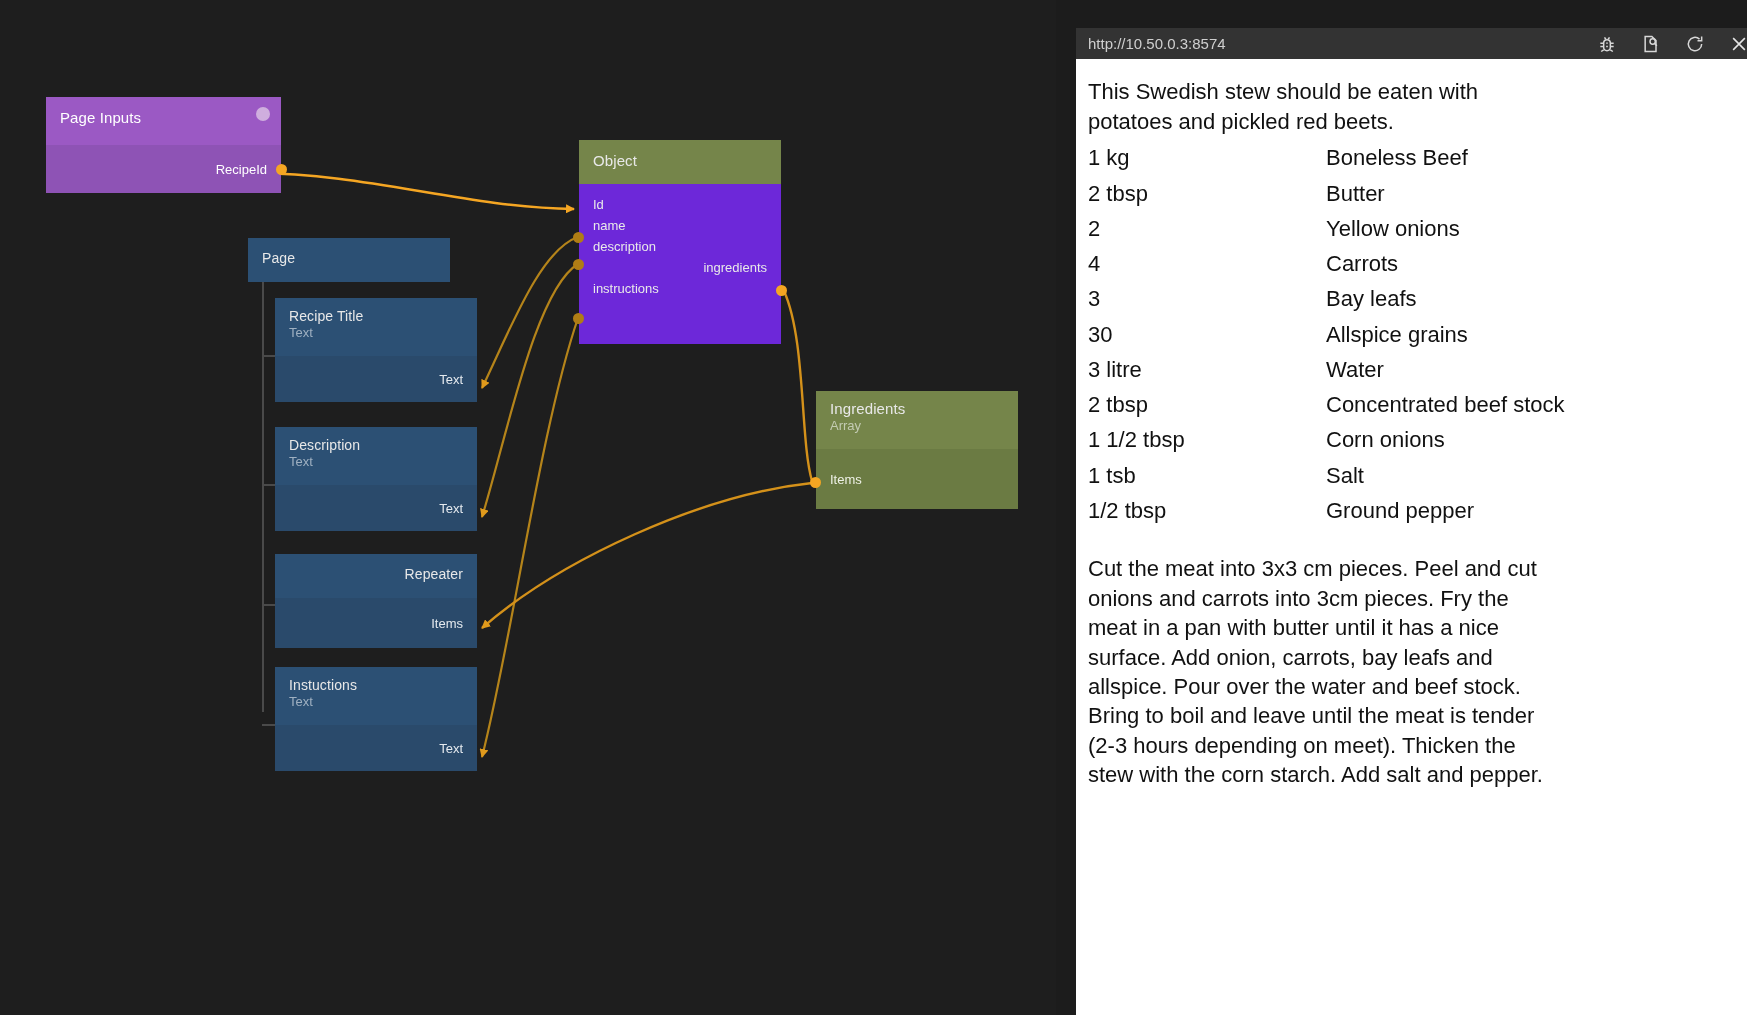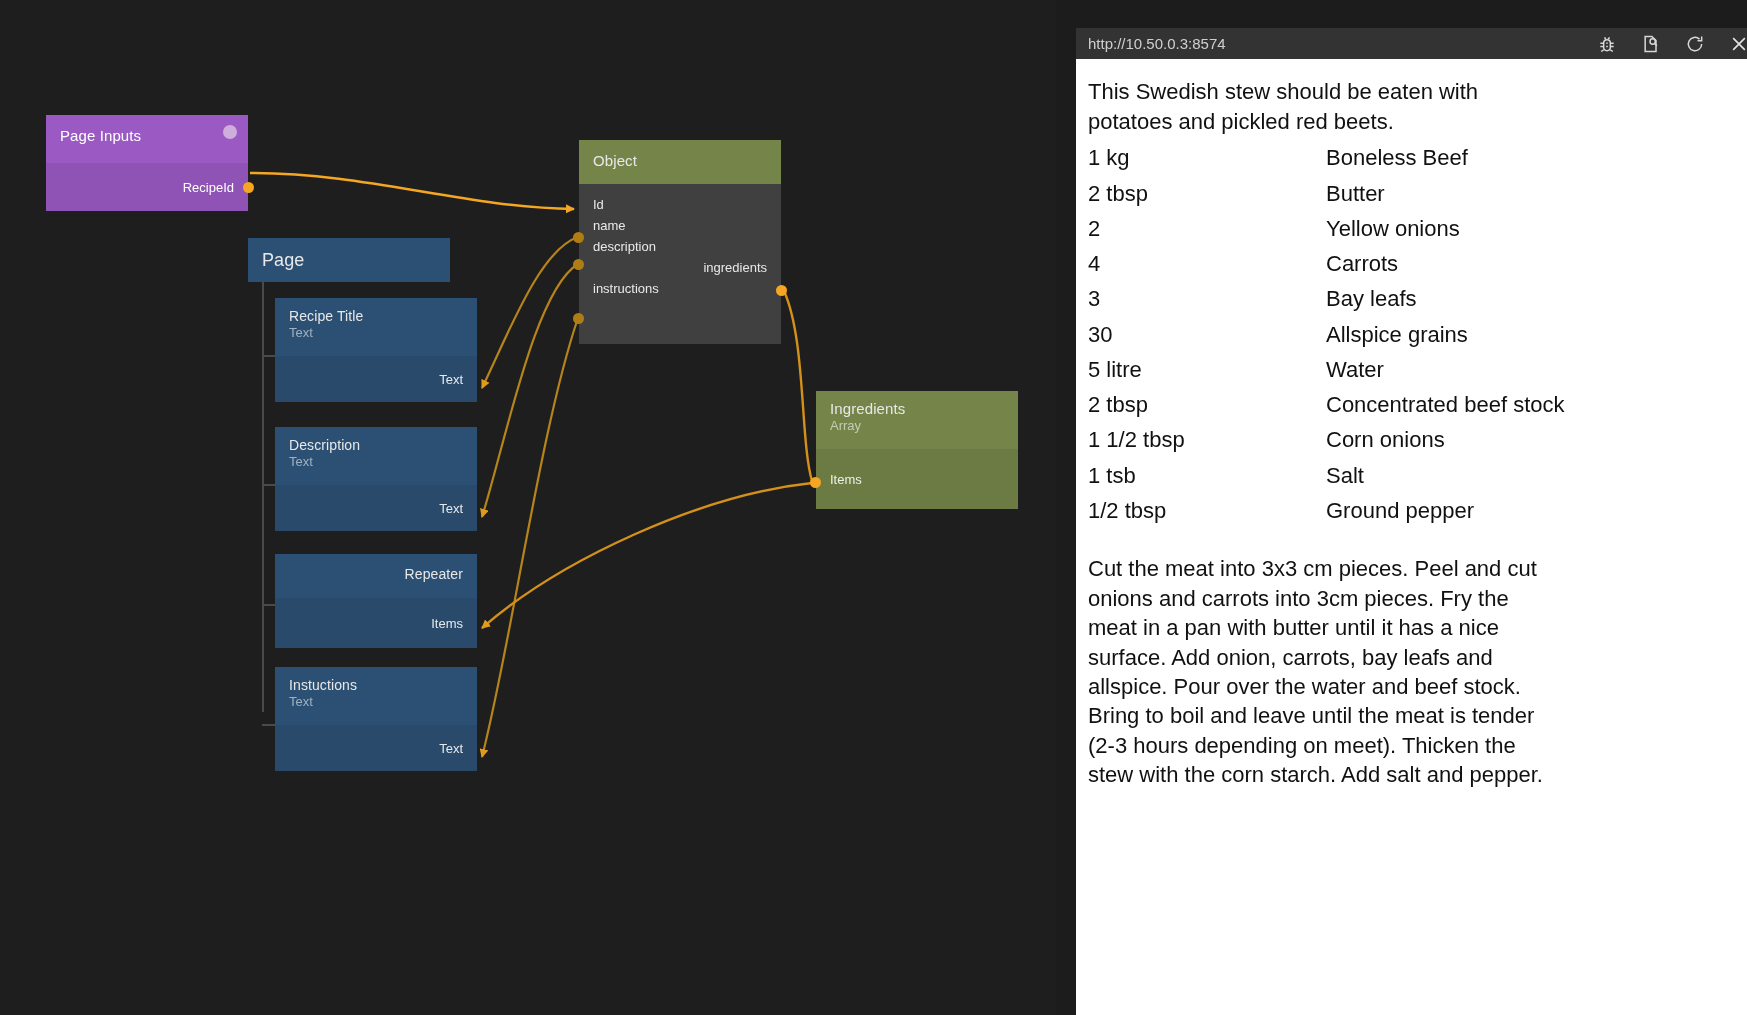--- a/index.html
+++ b/index.html
@@ -16,34 +16,34 @@
   .node { position:absolute; }
   .node-title { font-size:15px; color:#e8e8e8; padding:10px 14px 0 14px;
                 letter-spacing:.1px; }
   .node-sub { font-size:13px; color:#b9bfb4; padding:1px 14px 0 14px; }
   .node-head { }
   .node-body { }
   .port-row { font-size:13px; color:#e9e9e9; padding:3px 14px; }
   .port-row.out { text-align:right; }
 
   
-  .n-pageinputs { left:46px; top:115px; width:202px; }
+  .n-pageinputs { left:46px; top:97px; width:235px; }
   .n-pageinputs .node-head { background:#9b59c4; height:48px; position:relative; }
   .n-pageinputs .node-head .node-title { color:#fff; font-size:15px;
         padding-top:12px; }
   .n-pageinputs .node-body { background:#8e53b5; height:48px;
         display:flex; align-items:center; justify-content:flex-end;
         padding-right:14px; }
   .n-pageinputs .node-body .lbl { font-size:13px; color:#fff; }
   .dot-badge { position:absolute; right:11px; top:10px; width:14px; height:14px;
         border-radius:50%; background:#cfaede; }
 
   
   .n-page { left:248px; top:238px; width:202px; height:44px; background:#2c5074; }
-  .n-page .node-title { padding-top:12px; font-size:18px; }
+  .n-page .node-title { padding-top:12px; font-size:14px; }
 
   .grouptree { position:absolute; left:262px; top:282px; width:2px; height:430px;
         background:#4a4a4a; }
   .tick { position:absolute; left:262px; width:13px; height:2px; background:#4a4a4a; }
 
   .blue-node { position:absolute; left:275px; width:202px; }
   .blue-node .node-head { background:#2c5074; height:58px; }
   .blue-node .node-head .node-title { padding-top:10px; font-size:14px; }
   .blue-node .node-head .node-sub { font-size:13px; color:#9fb0c1; }
   .blue-node .node-body { background:#2a4a6b; height:46px;
@@ -56,21 +56,21 @@
   .n-rep     { top:554px;text-align:right; }
   .n-instr   { top:667px; }
   .n-rep .node-head { height:44px; }
   .n-rep .node-head .node-title { padding-top:12px; }
   .n-rep .node-body { height:50px; }
 
   
   .n-object { left:579px; top:140px; width:202px; }
   .n-object .node-head { background:#75854a; height:44px; }
   .n-object .node-head .node-title { padding-top:12px; font-size:15px; }
-  .n-object .node-body { background:#404040; height:160px; padding-top:10px; }
+  .n-object .node-body { background:#6d28d9; height:160px; padding-top:10px; }
 
   
   .n-ingredients { left:816px; top:391px; width:202px; }
   .n-ingredients .node-head { background:#75854a; height:58px; }
   .n-ingredients .node-head .node-title { padding-top:9px; font-size:15px; }
   .n-ingredients .node-head .node-sub { font-size:13px; color:#c3cbb2; }
   .n-ingredients .node-body { background:#6b7b43; height:60px;
         display:flex; align-items:center; padding-left:14px; }
   .n-ingredients .node-body .lbl { font-size:13px; color:#eef1e6; }
 
@@ -274,21 +274,21 @@
           </tr>
           <tr>
             <td class="ing-amt">3</td>
             <td>Bay leafs</td>
           </tr>
           <tr>
             <td class="ing-amt">30</td>
             <td>Allspice grains</td>
           </tr>
           <tr>
-            <td class="ing-amt">5 litre</td>
+            <td class="ing-amt">3 litre</td>
             <td>Water</td>
           </tr>
           <tr>
             <td class="ing-amt">2 tbsp</td>
             <td style="max-width:235px;">Concentrated beef stock</td>
           </tr>
           <tr>
             <td class="ing-amt">1 1/2 tbsp</td>
             <td>Corn onions</td>
           </tr>

